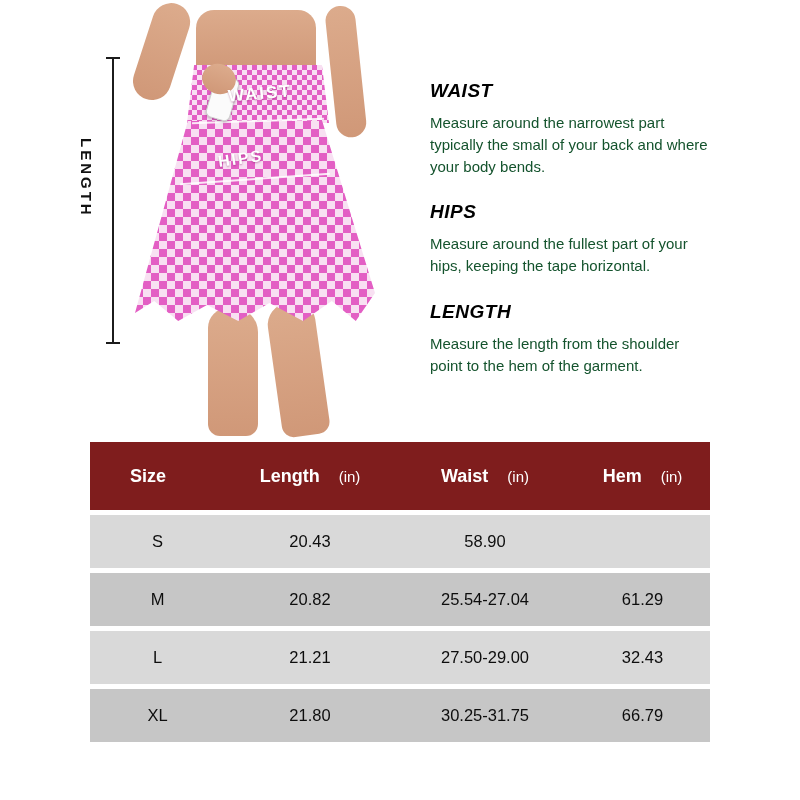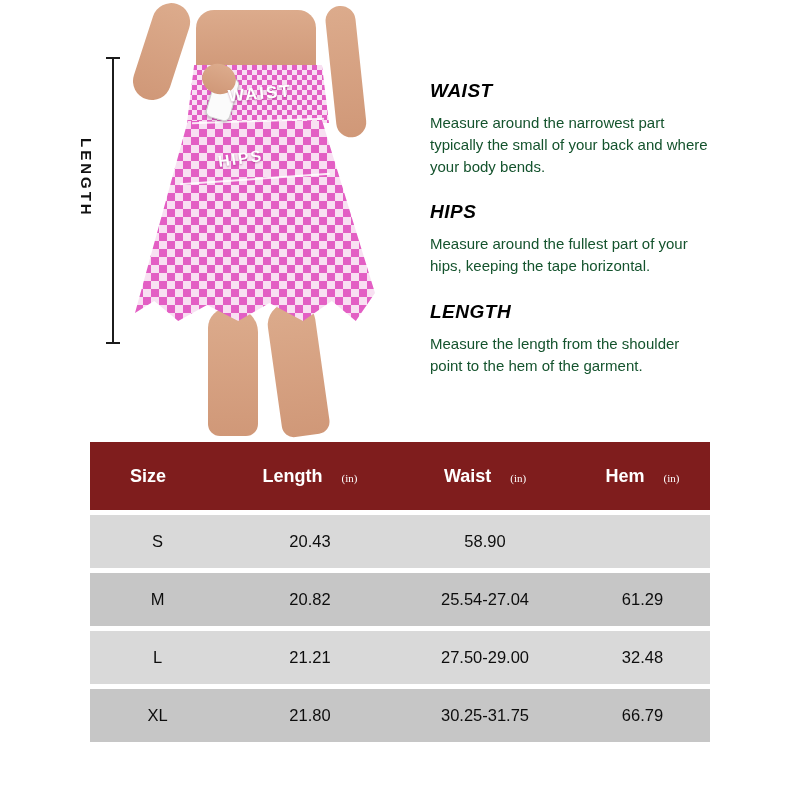--- a/index.html
+++ b/index.html
@@ -123,22 +123,22 @@
   }
   .t-header {
     background: #7f1d1d; height: 68px; color: #ffffff;
     font-weight: bold; font-size: 18px;
   }
   .t-body-row { height: 53px; margin-top: 5px; font-size: 16.5px; color: #0d0d0d; }
   .t-body-row.shade-light { background: #d9d9d9; }
   .t-body-row.shade-dark  { background: #c6c6c6; }
   .t-cell { text-align: center; }
   .unit {
-    font-family: Liberation Serif, serif;
-    font-size: 11px; font-weight: normal; margin-left: 19px;
+    font-family: Liberation Sans, sans-serif;
+    font-size: 15px; font-weight: normal; margin-left: 19px;
   }
 </style>
 </head>
 <body>
 
 <div class="figure">
 
   <div class="measure-line"></div>
   <div class="measure-tick tick-top"></div>
   <div class="measure-tick tick-bottom"></div>
@@ -202,21 +202,21 @@
     <div class="t-cell">M</div>
     <div class="t-cell">20.82</div>
     <div class="t-cell">25.54-27.04</div>
     <div class="t-cell">61.29</div>
   </div>
 
   <div class="t-row t-body-row shade-light">
     <div class="t-cell">L</div>
     <div class="t-cell">21.21</div>
     <div class="t-cell">27.50-29.00</div>
-    <div class="t-cell">32.48</div>
+    <div class="t-cell">32.43</div>
   </div>
 
   <div class="t-row t-body-row shade-dark">
     <div class="t-cell">XL</div>
     <div class="t-cell">21.80</div>
     <div class="t-cell">30.25-31.75</div>
     <div class="t-cell">66.79</div>
   </div>
 
 

